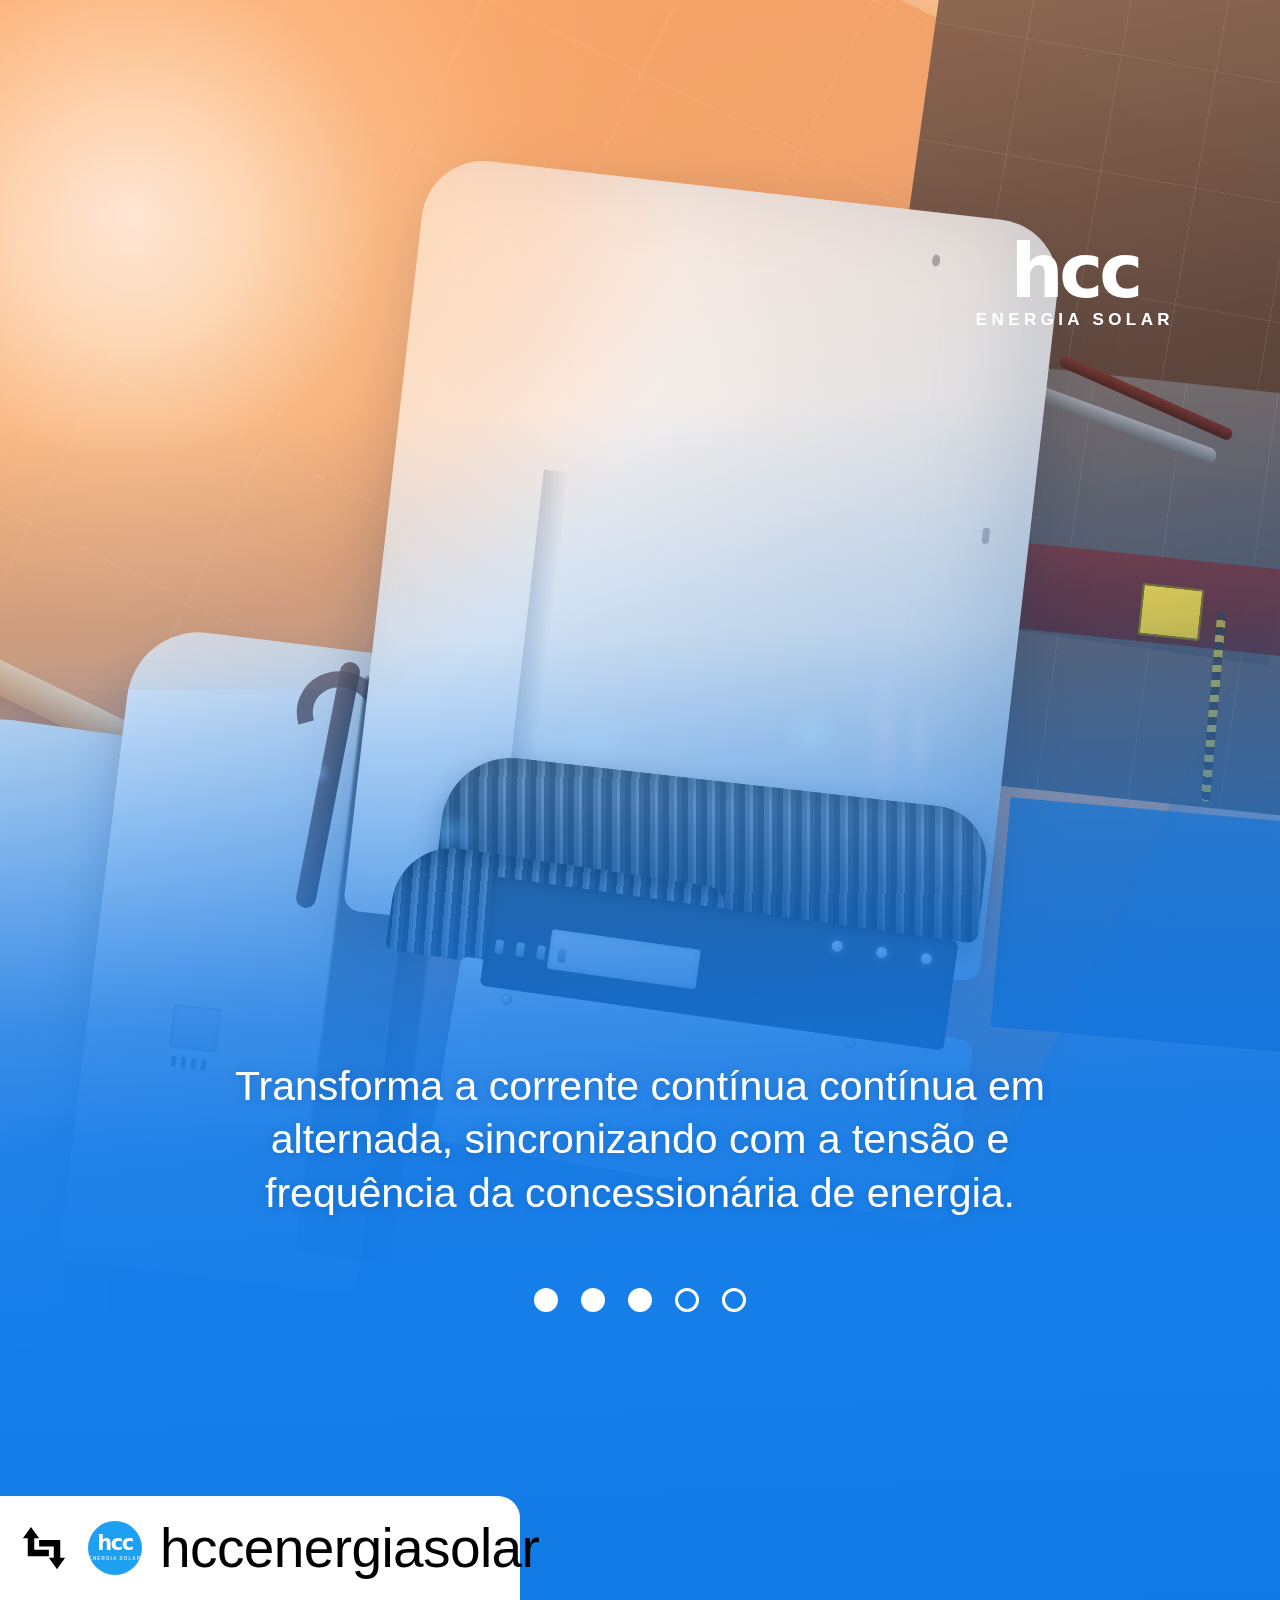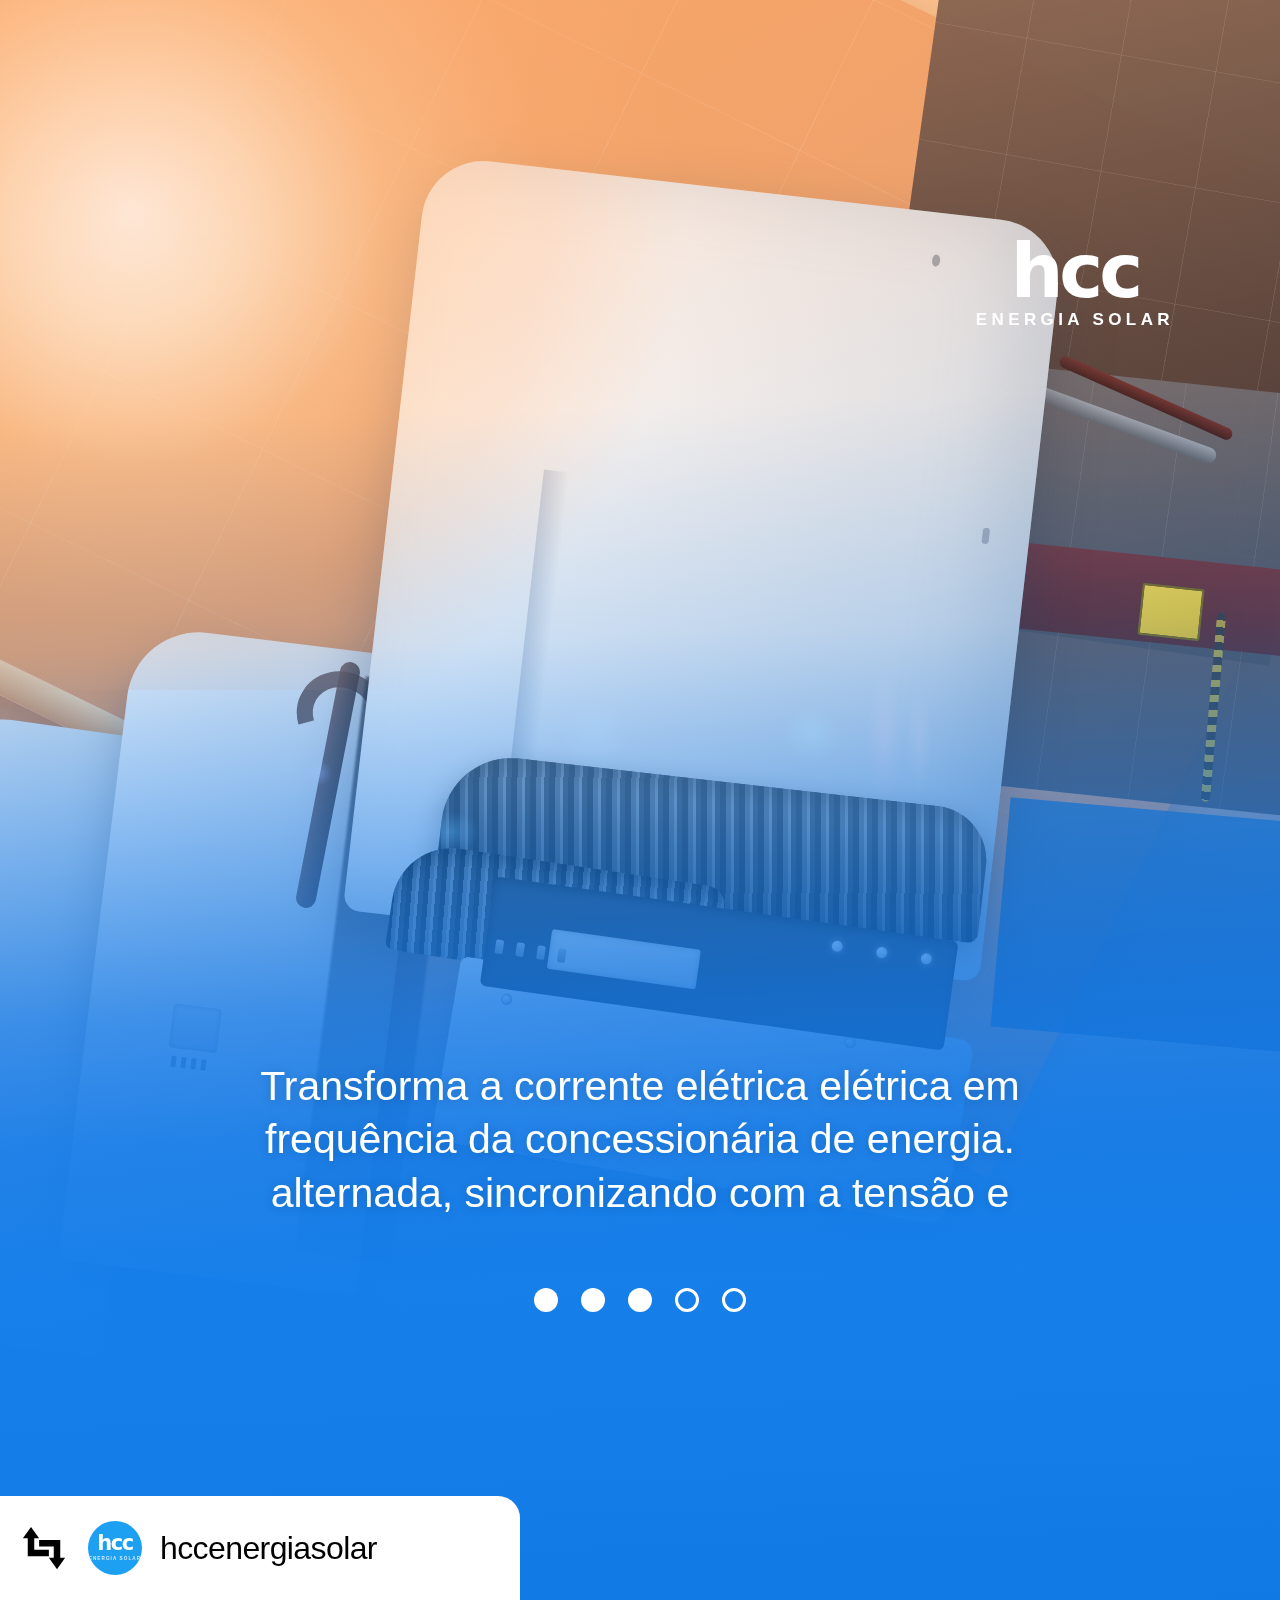--- a/index.html
+++ b/index.html
@@ -420,21 +420,21 @@
   .avatar-mark {
     color:#ffffff; font-weight:bold;
     font-size:21px; line-height:.82; letter-spacing:-1.4px;
     font-family:"DejaVu Sans", sans-serif;
   }
   .avatar-sub {
     color:#cfe9fc; font-size:4.6px; font-weight:bold;
     letter-spacing:1.1px; margin-top:3px;
   }
   .repost-handle {
-    font-size:32px; color:#000000; letter-spacing:-.6px;
+    font-size:55px; color:#000000; letter-spacing:-.6px;
     white-space:nowrap;
   }
 </style>
 </head>
 <body>
 
 <div id="slide">
 
   <div class="photo">
     <div class="bg-base"></div>
@@ -510,23 +510,23 @@
 
   <div class="content">
 
     <div class="logo">
       <span class="logo-mark">hcc</span>
       <span class="logo-sub">ENERGIA SOLAR</span>
     </div>
 
 
     <div class="subtext">
-      <div>Transforma a corrente elétrica elétrica em</div>
+      <div>Transforma a corrente contínua contínua em</div>
+      <div>alternada, sincronizando com a tensão e</div>
       <div>frequência da concessionária de energia.</div>
-      <div>alternada, sincronizando com a tensão e</div>
     </div>
 
     <div class="dots">
       <span class="dot filled"></span>
       <span class="dot filled"></span>
       <span class="dot filled"></span>
       <span class="dot hollow"></span>
       <span class="dot hollow"></span>
     </div>
 

